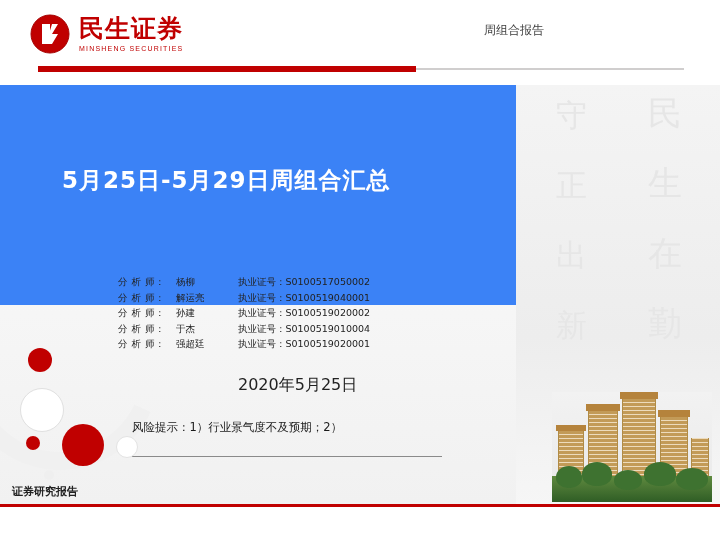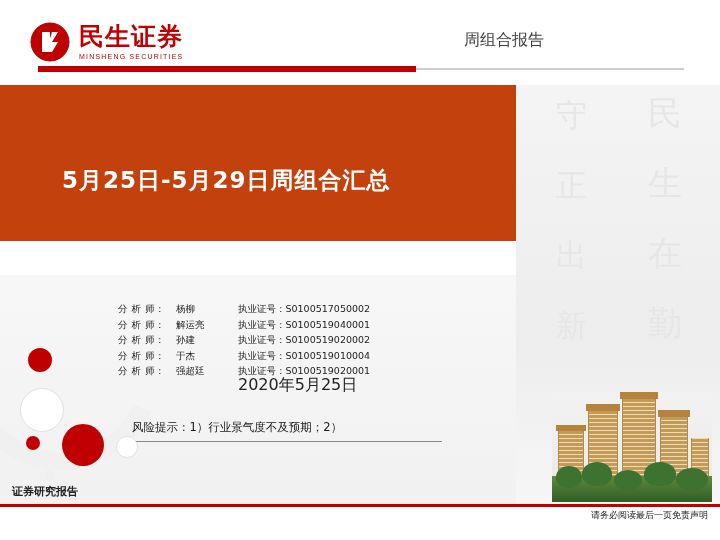--- a/index.html
+++ b/index.html
@@ -24,21 +24,21 @@
     background: linear-gradient(180deg, #f4f4f4 0%, #ededed 60%, #f6f6f6 100%);
   }
   .grey-band-left {
     position: absolute;
     left: 0; top: 275px; width: 516px; height: 230px;
     background: linear-gradient(180deg,#f7f7f7 0%, #f1f1f1 100%);
   }
 
   
   .header {
-    position: absolute; left: 0; top: 8px; width: 576px; height: 70px;
+    position: absolute; left: 0; top: 0; width: 576px; height: 70px;
   }
   .logo-wrap {
     position: absolute; left: 30px; top: 14px;
     display: flex; align-items: center; gap: 9px;
   }
   .logo-mark {
     width: 40px; height: 40px; position: relative;
   }
   .logo-text-cn {
     font-size: 25px; font-weight: bold; color: #c00000;
@@ -46,38 +46,38 @@
     font-family: "DejaVu Sans", sans-serif;
   }
   .logo-text-en {
     font-size: 7px; color: #c00000; letter-spacing: 1.2px;
     margin-top: 4px; text-align: center;
   }
   .logo-col { display: flex; flex-direction: column; }
 
   .header-right {
     position: absolute; right: 32px; top: 22px;
-    font-size: 16px; color: #404040;
+    font-size: 12px; color: #404040;
     font-family: Liberation Mono, monospace;
   }
 
   
   .rule-red {
     position: absolute; left: 38px; top: 66px; width: 378px; height: 6px;
     background: #c00000;
   }
   .rule-grey {
     position: absolute; left: 416px; top: 68px; width: 268px; height: 2px;
     background: #d0cece;
   }
 
   
   .title-block {
-    position: absolute; left: 0; top: 85px; width: 516px; height: 156px;
-    background: #c2410c;
+    position: absolute; left: 0; top: 85px; width: 516px; height: 220px;
+    background: #3b82f6;
   }
   .title-text {
     position: absolute; left: 62px; top: 80px;
     font-size: 23px; font-weight: bold; color: #ffffff;
     letter-spacing: 1px;
     font-family: "DejaVu Sans", sans-serif;
   }
 
   
   .wm {
@@ -87,42 +87,41 @@
     font-size: 31px;
     line-height: 1;
     user-select: none;
   }
 
   
   .analysts {
     position: absolute; left: 118px; top: 276px;
     font-size: 9.5px; color: #222222;
     font-family: "DejaVu Sans", sans-serif;
-    margin-top: 27px;
   }
   .analyst-row { display: flex; margin-bottom: 2.5px; }
   .analyst-role { width: 58px; letter-spacing: 0.5px;}
   .analyst-name { width: 62px; }
   .analyst-certlabel { }
 
   .date-line {
     position: absolute; left: 238px; top: 375px;
     font-size: 16px; color: #222222;
     font-family: "DejaVu Sans", sans-serif;
   }
 
   
   .risk {
     position: absolute; left: 132px; top: 414px; width: 310px;
     font-size: 11.5px; color: #1a1a1a; line-height: 26px;
     font-family: "DejaVu Sans", sans-serif;
   }
   .risk .underline {
     border-bottom: 1px solid #8a8a8a;
-    padding-bottom: 1px;
+    padding-bottom: 16px;
   }
 
   
   .circle { position: absolute; border-radius: 50%; }
   .c1 { left: 28px;  top: 348px; width: 24px; height: 24px; background: #c00000; }
   .c2 { left: 20px;  top: 388px; width: 44px; height: 44px; background: #ffffff; border:1px solid #e0e0e0;}
   .c3 { left: 62px;  top: 424px; width: 42px; height: 42px; background: #c00000; }
   .c4 { left: 26px;  top: 436px; width: 14px; height: 14px; background: #c00000; }
   .c5 { left: 116px; top: 436px; width: 22px; height: 22px; background: #ffffff; border:1px solid #e3e3e3;}
   .c6 { left: 44px;  top: 470px; width: 10px; height: 10px; background: #efefef; }
@@ -290,16 +289,15 @@
     <div class="tree-blob" style="left:4px;  bottom:14px; width:26px; height:22px;"></div>
     <div class="tree-blob" style="left:30px; bottom:16px; width:30px; height:24px;"></div>
     <div class="tree-blob" style="left:62px; bottom:12px; width:28px; height:20px;"></div>
     <div class="tree-blob" style="left:92px; bottom:16px; width:32px; height:24px;"></div>
     <div class="tree-blob" style="left:124px;bottom:12px; width:32px; height:22px;"></div>
   </div>
 
   <div class="footer-line"></div>
   <div class="footer-left">证券研究报告</div>
   <div class="footer-right">
-    <div>请务必阅读最后一页免责声明</div>
   </div>
 
 </div>
 
 </body></html>

